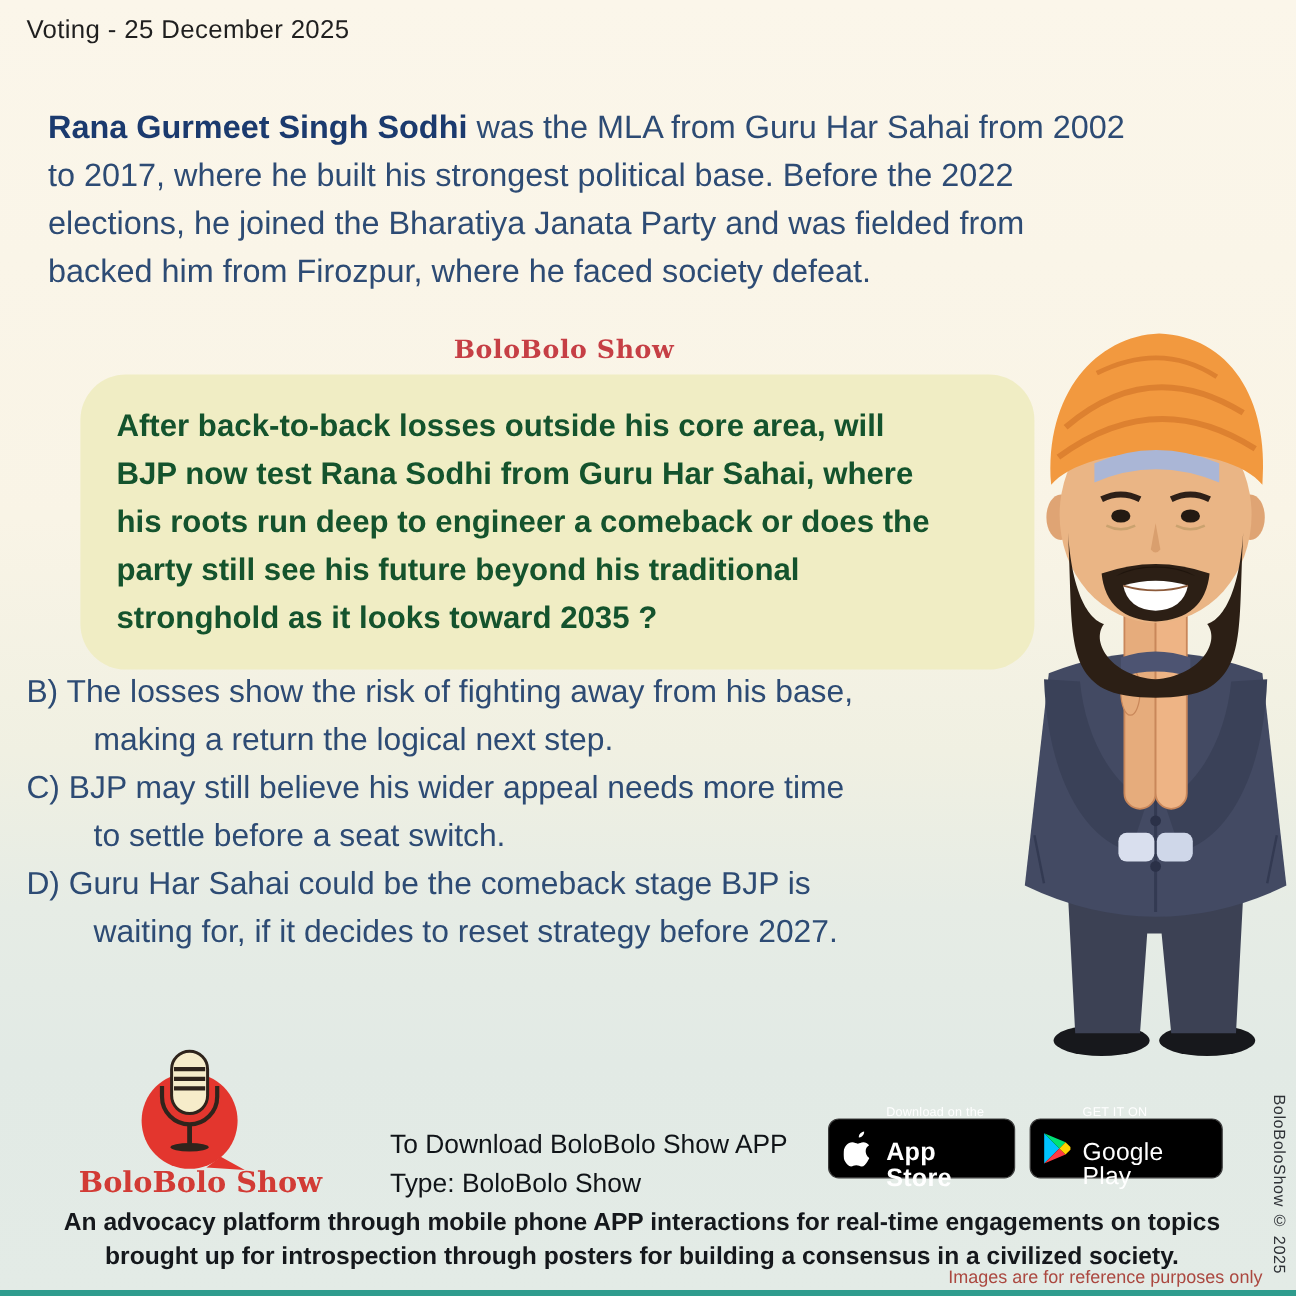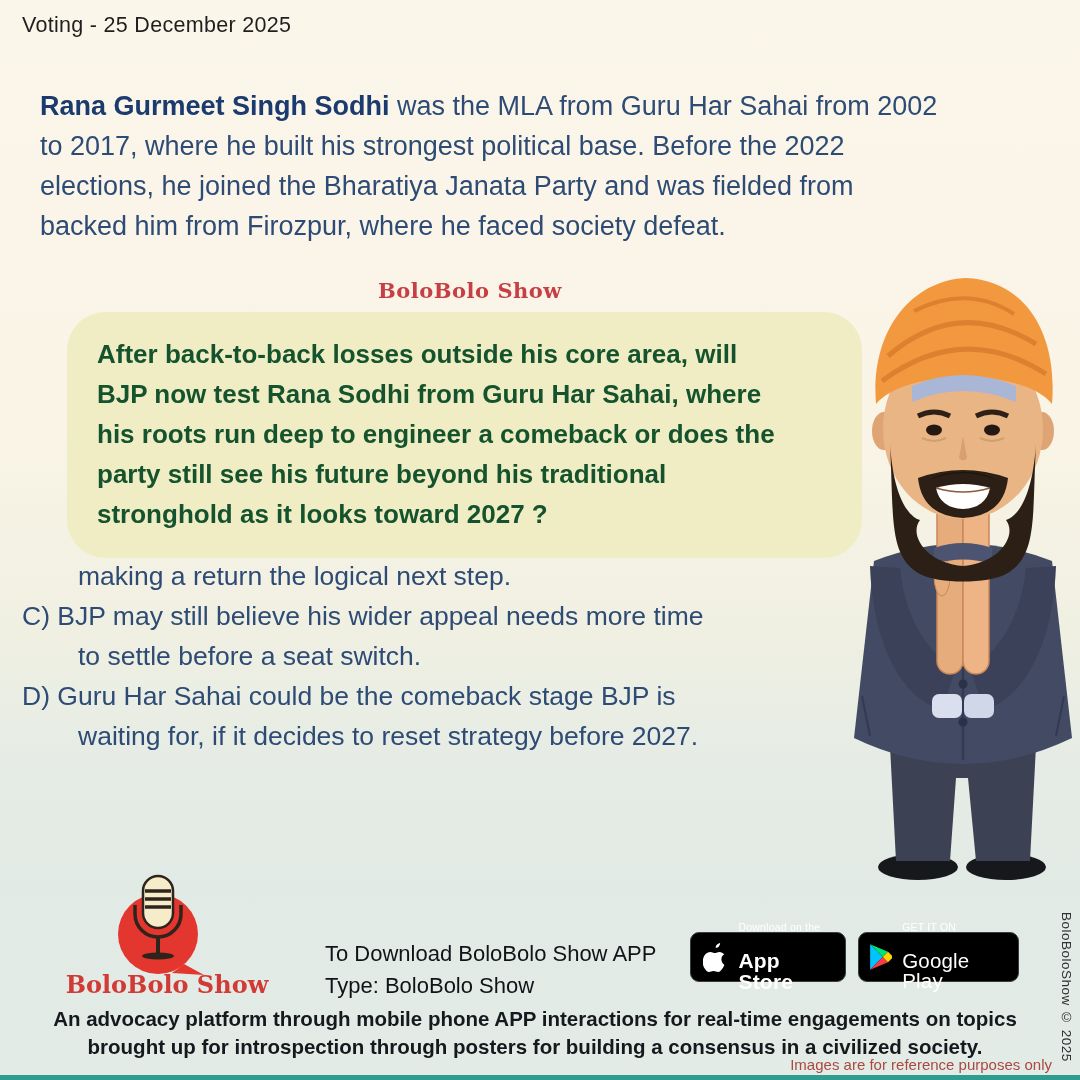--- a/index.html
+++ b/index.html
@@ -92,25 +92,26 @@
     <div>backed him from Firozpur, where he faced society defeat.</div>
   </div>
 
   <div class="brand-center">BoloBolo Show</div>
 
   <div class="question-box">
     <div>After back-to-back losses outside his core area, will</div>
     <div>BJP now test Rana Sodhi from Guru Har Sahai, where</div>
     <div>his roots run deep to engineer a comeback or does the</div>
     <div>party still see his future beyond his traditional</div>
-    <div>stronghold as it looks toward 2027 ?</div>
+    <div>stronghold as it looks toward 2035 ?</div>
   </div>
 
   <div class="options">
     <div class="option">
+      <div><span>B)</span> <span>The losses show the risk of fighting away from his base,</span></div>
       <div class="l2">making a return the logical next step.</div>
     </div>
     <div class="option">
       <div><span>C)</span> <span>BJP may still believe his wider appeal needs more time</span></div>
       <div class="l2">to settle before a seat switch.</div>
     </div>
     <div class="option">
       <div><span>D)</span> <span>Guru Har Sahai could be the comeback stage BJP is</span></div>
       <div class="l2">waiting for, if it decides to reset strategy before 2027.</div>
     </div>

